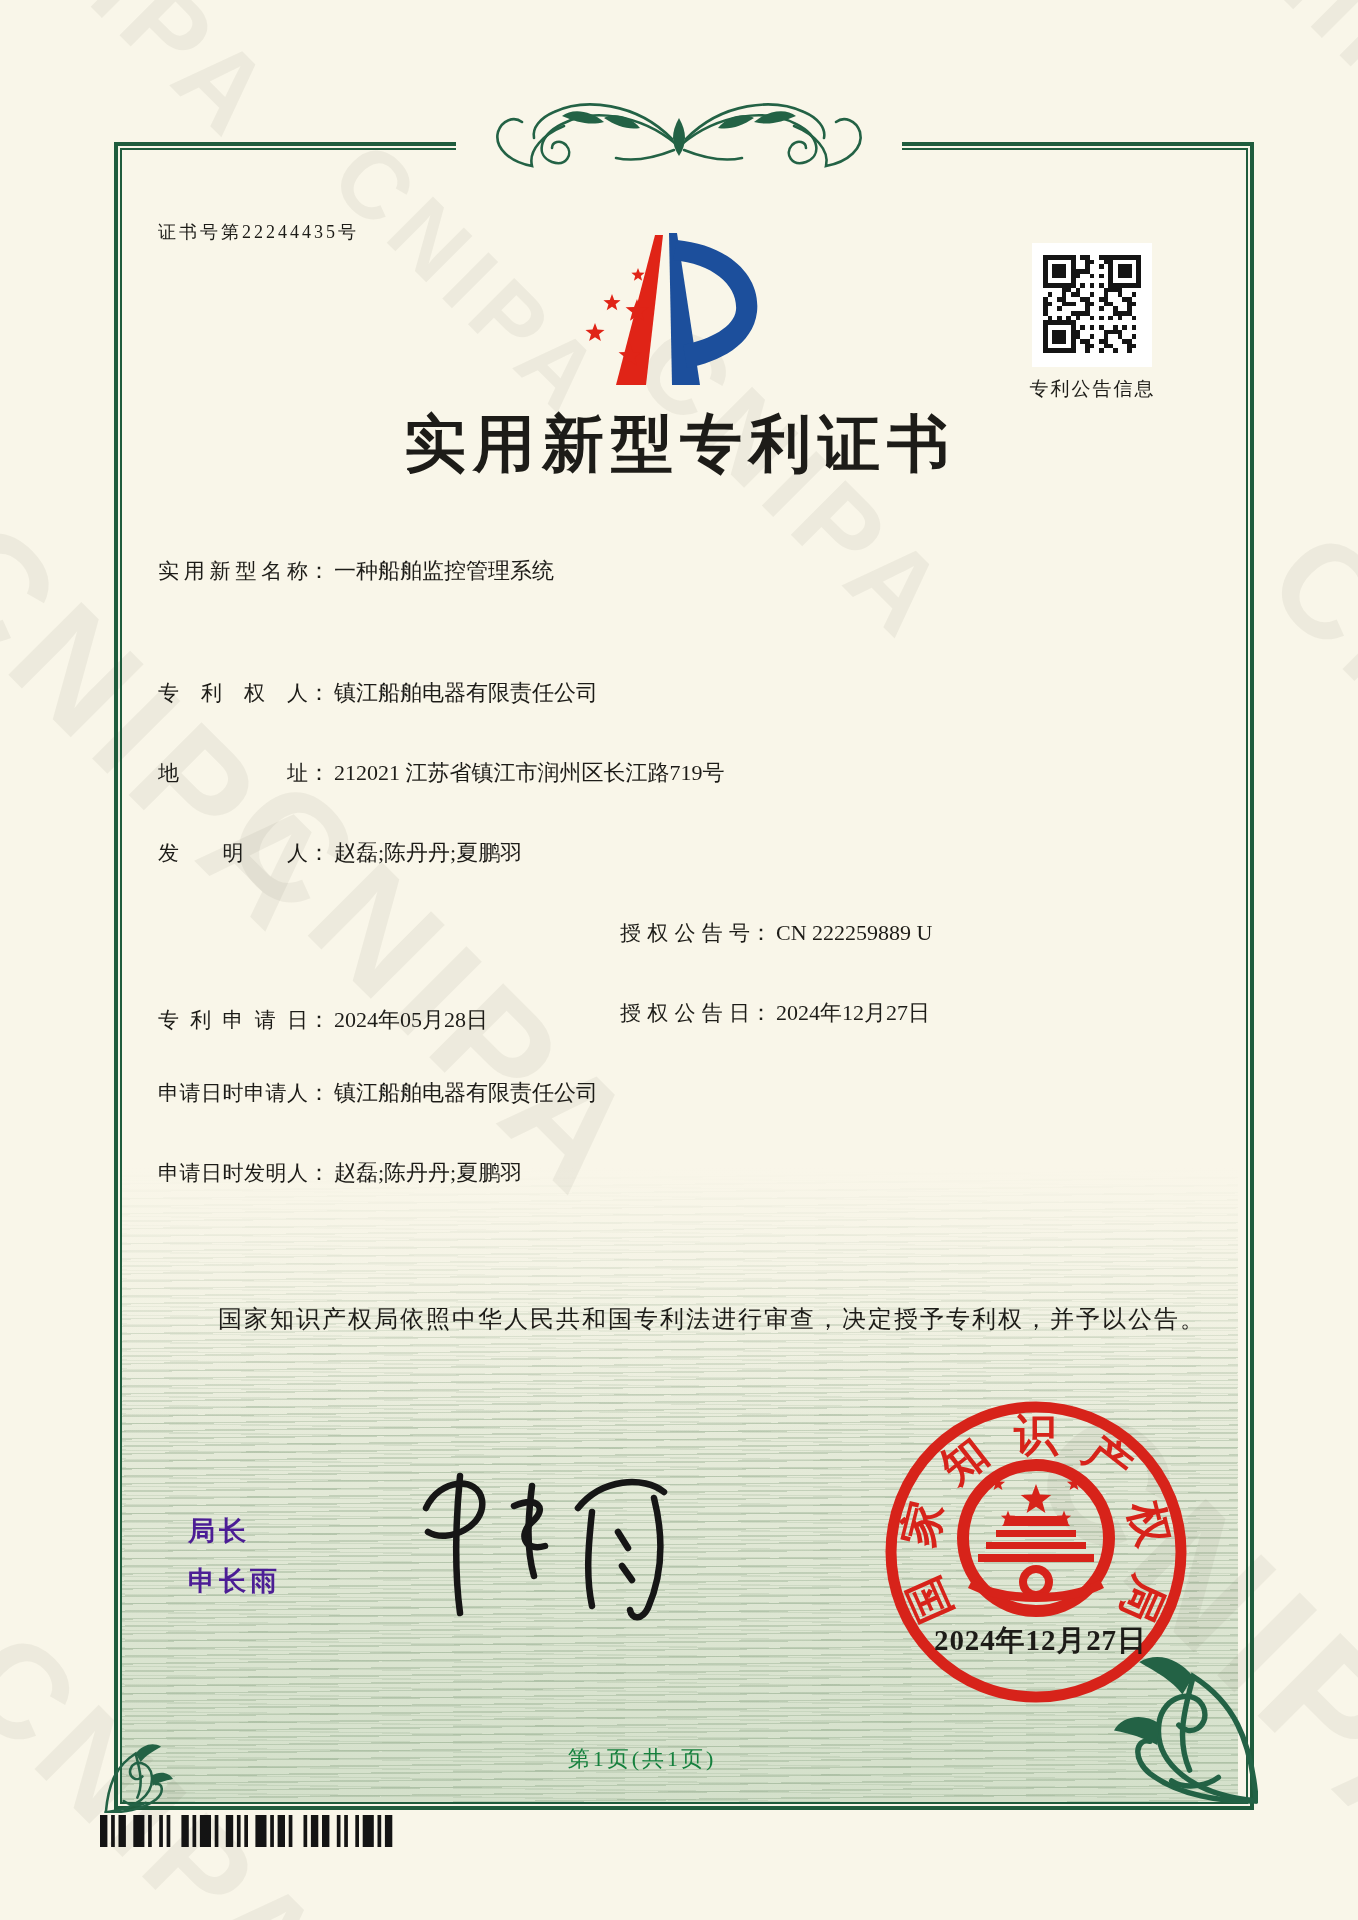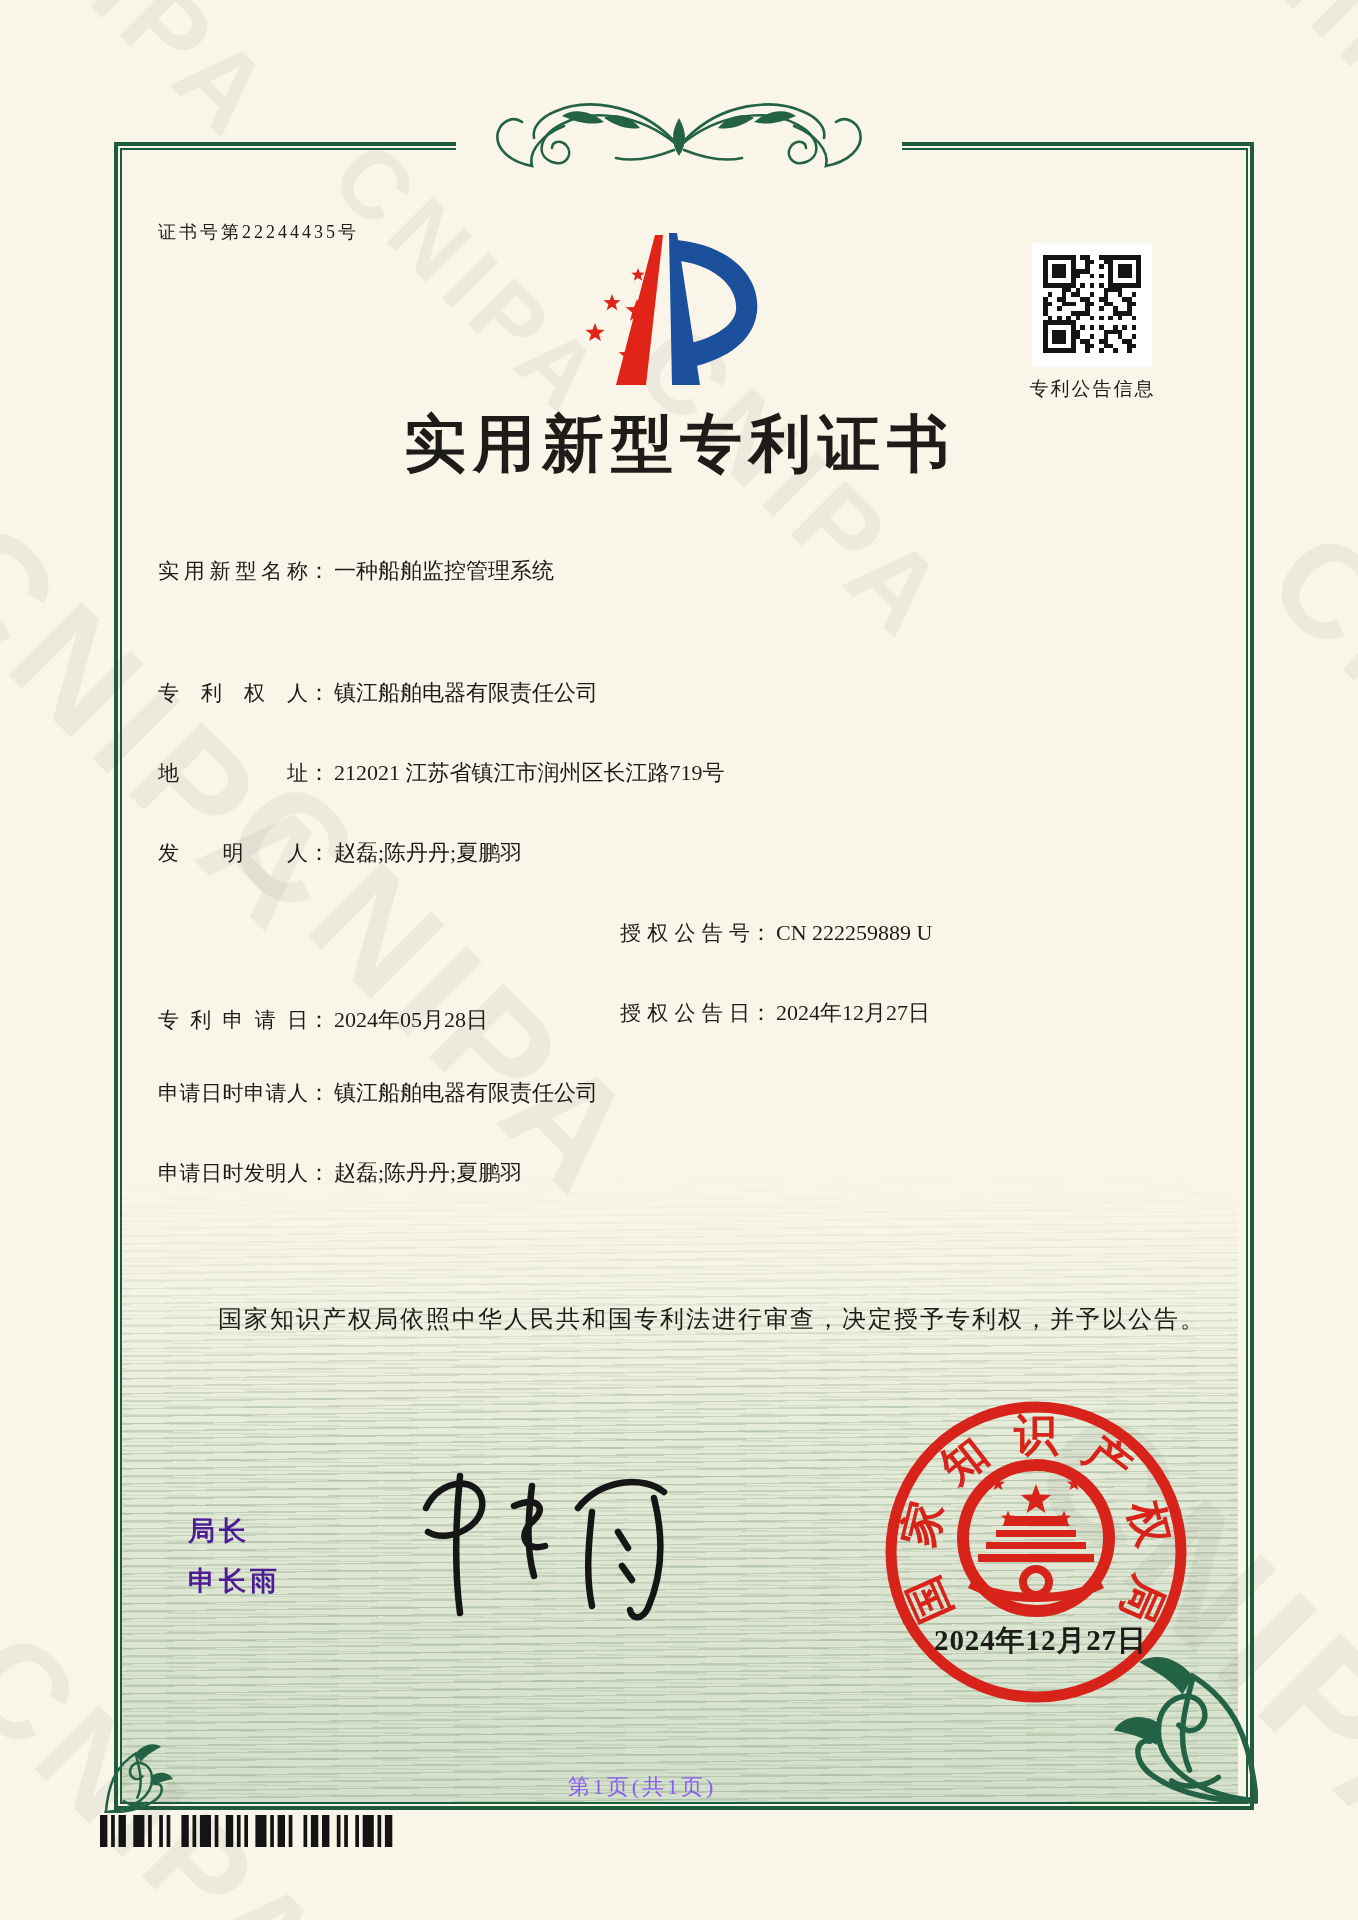--- a/index.html
+++ b/index.html
@@ -36,21 +36,21 @@
   .stmt{position:absolute;left:128px;top:1297px;width:1112px;font-size:24px;letter-spacing:2px;line-height:44px;margin-left:40px;}
   .stmt div{white-space:nowrap;}
   .stmt .l1{text-indent:50px;}
   .signer{position:absolute;left:188px;font-family:"Liberation Sans","DejaVu Sans",sans-serif;
           font-weight:600;font-size:27px;color:#4c1d95;letter-spacing:4px;white-space:nowrap;}
   .sig{position:absolute;left:382px;top:1448px;}
   .sealwrap{position:absolute;left:876px;top:1392px;}
   .seal-ring-char{font-family:"Liberation Serif","DejaVu Serif",serif;font-weight:bold;fill:#d7231a;font-size:44px;}
   .seal-date{font-family:"Liberation Serif","DejaVu Serif",serif;fill:#1d1c18;font-size:29px;font-weight:bold;}
   .footer{position:absolute;left:114px;top:1744px;width:1056px;text-align:center;font-size:22px;
-          letter-spacing:3px;color:#8b5cf6;margin-top:28px;}
+          letter-spacing:3px;color:#15803d;}
   .barcode{position:absolute;left:100px;top:1815px;}
   svg{display:block;}
 </style>
 </head>
 <body>
 
 <div class="page">
 
   <svg width="0" height="0" style="position:absolute">
     <defs>

